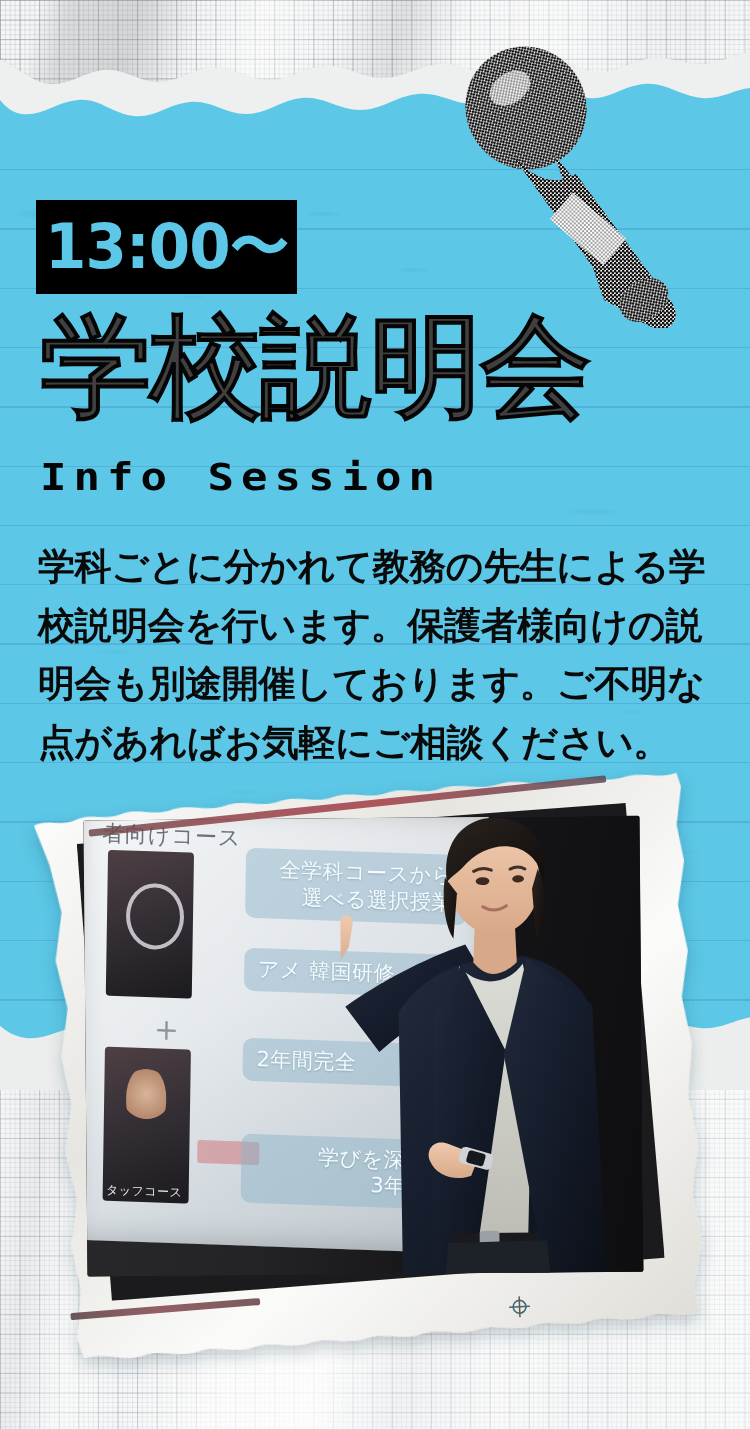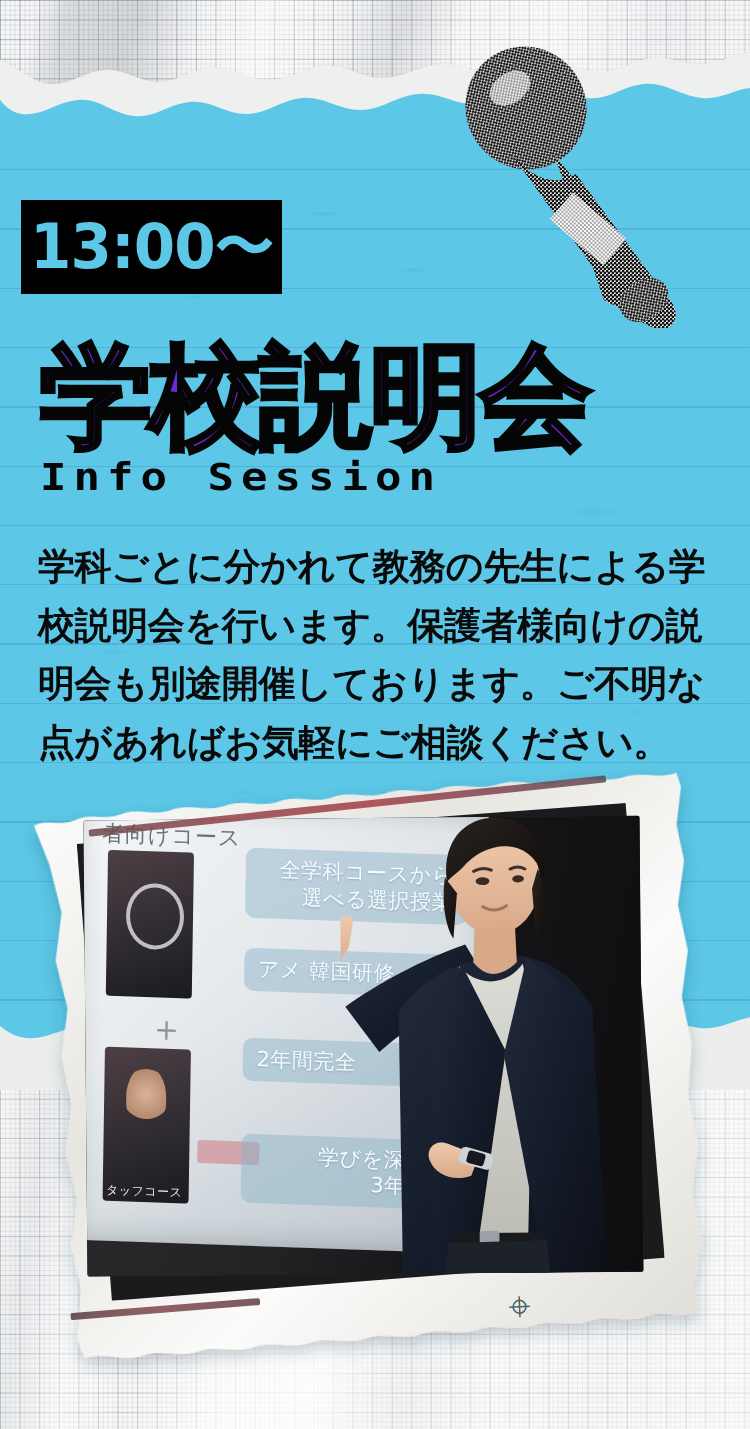--- a/index.html
+++ b/index.html
@@ -80,40 +80,40 @@
       radial-gradient(ellipse 40px 6px at 600px 420px, rgba(52,120,180,.18), transparent 70%),
       radial-gradient(ellipse 22px 3px at 700px 470px, rgba(52,120,180,.18), transparent 70%),
       radial-gradient(ellipse 30px 4px at 120px 560px, rgba(52,120,180,.14), transparent 70%),
       radial-gradient(ellipse 20px 3px at 640px 620px, rgba(52,120,180,.14), transparent 70%),
       radial-gradient(ellipse 26px 4px at 250px 700px, rgba(52,120,180,.12), transparent 70%),
       radial-gradient(ellipse 22px 3px at 690px 760px, rgba(52,120,180,.14), transparent 70%);
   }
 
   
   .time-badge {
-    position:absolute; left:21px; top:200px;
+    position:absolute; left:36px; top:200px;
     width:261px; height:94px;
     background:#000;
     display:flex; align-items:center; justify-content:center;
   }
   .time-badge span {
     color:#5cc7e6;
     font-size:62px;
     font-weight:900;
     letter-spacing:-1px;
     line-height:1;
     font-family:"DejaVu Sans","Liberation Sans",sans-serif;
     transform:scaleX(0.96);
   }
 
   .main-title {
-    position:absolute; left:40px; top:340px;
-    color:#6d28d9;
+    position:absolute; left:40px; top:310px;
+    color:#404040;
     font-size:112px;
-    font-weight:700;
+    font-weight:400;
     line-height:1;
     letter-spacing:-2px;
     white-space:nowrap;
     font-family:"DejaVu Sans","Liberation Sans",sans-serif;
     -webkit-text-stroke:4px #050505;
   }
 
   .sub-title {
     position:absolute; left:40px; top:458px;
     color:#050505;

